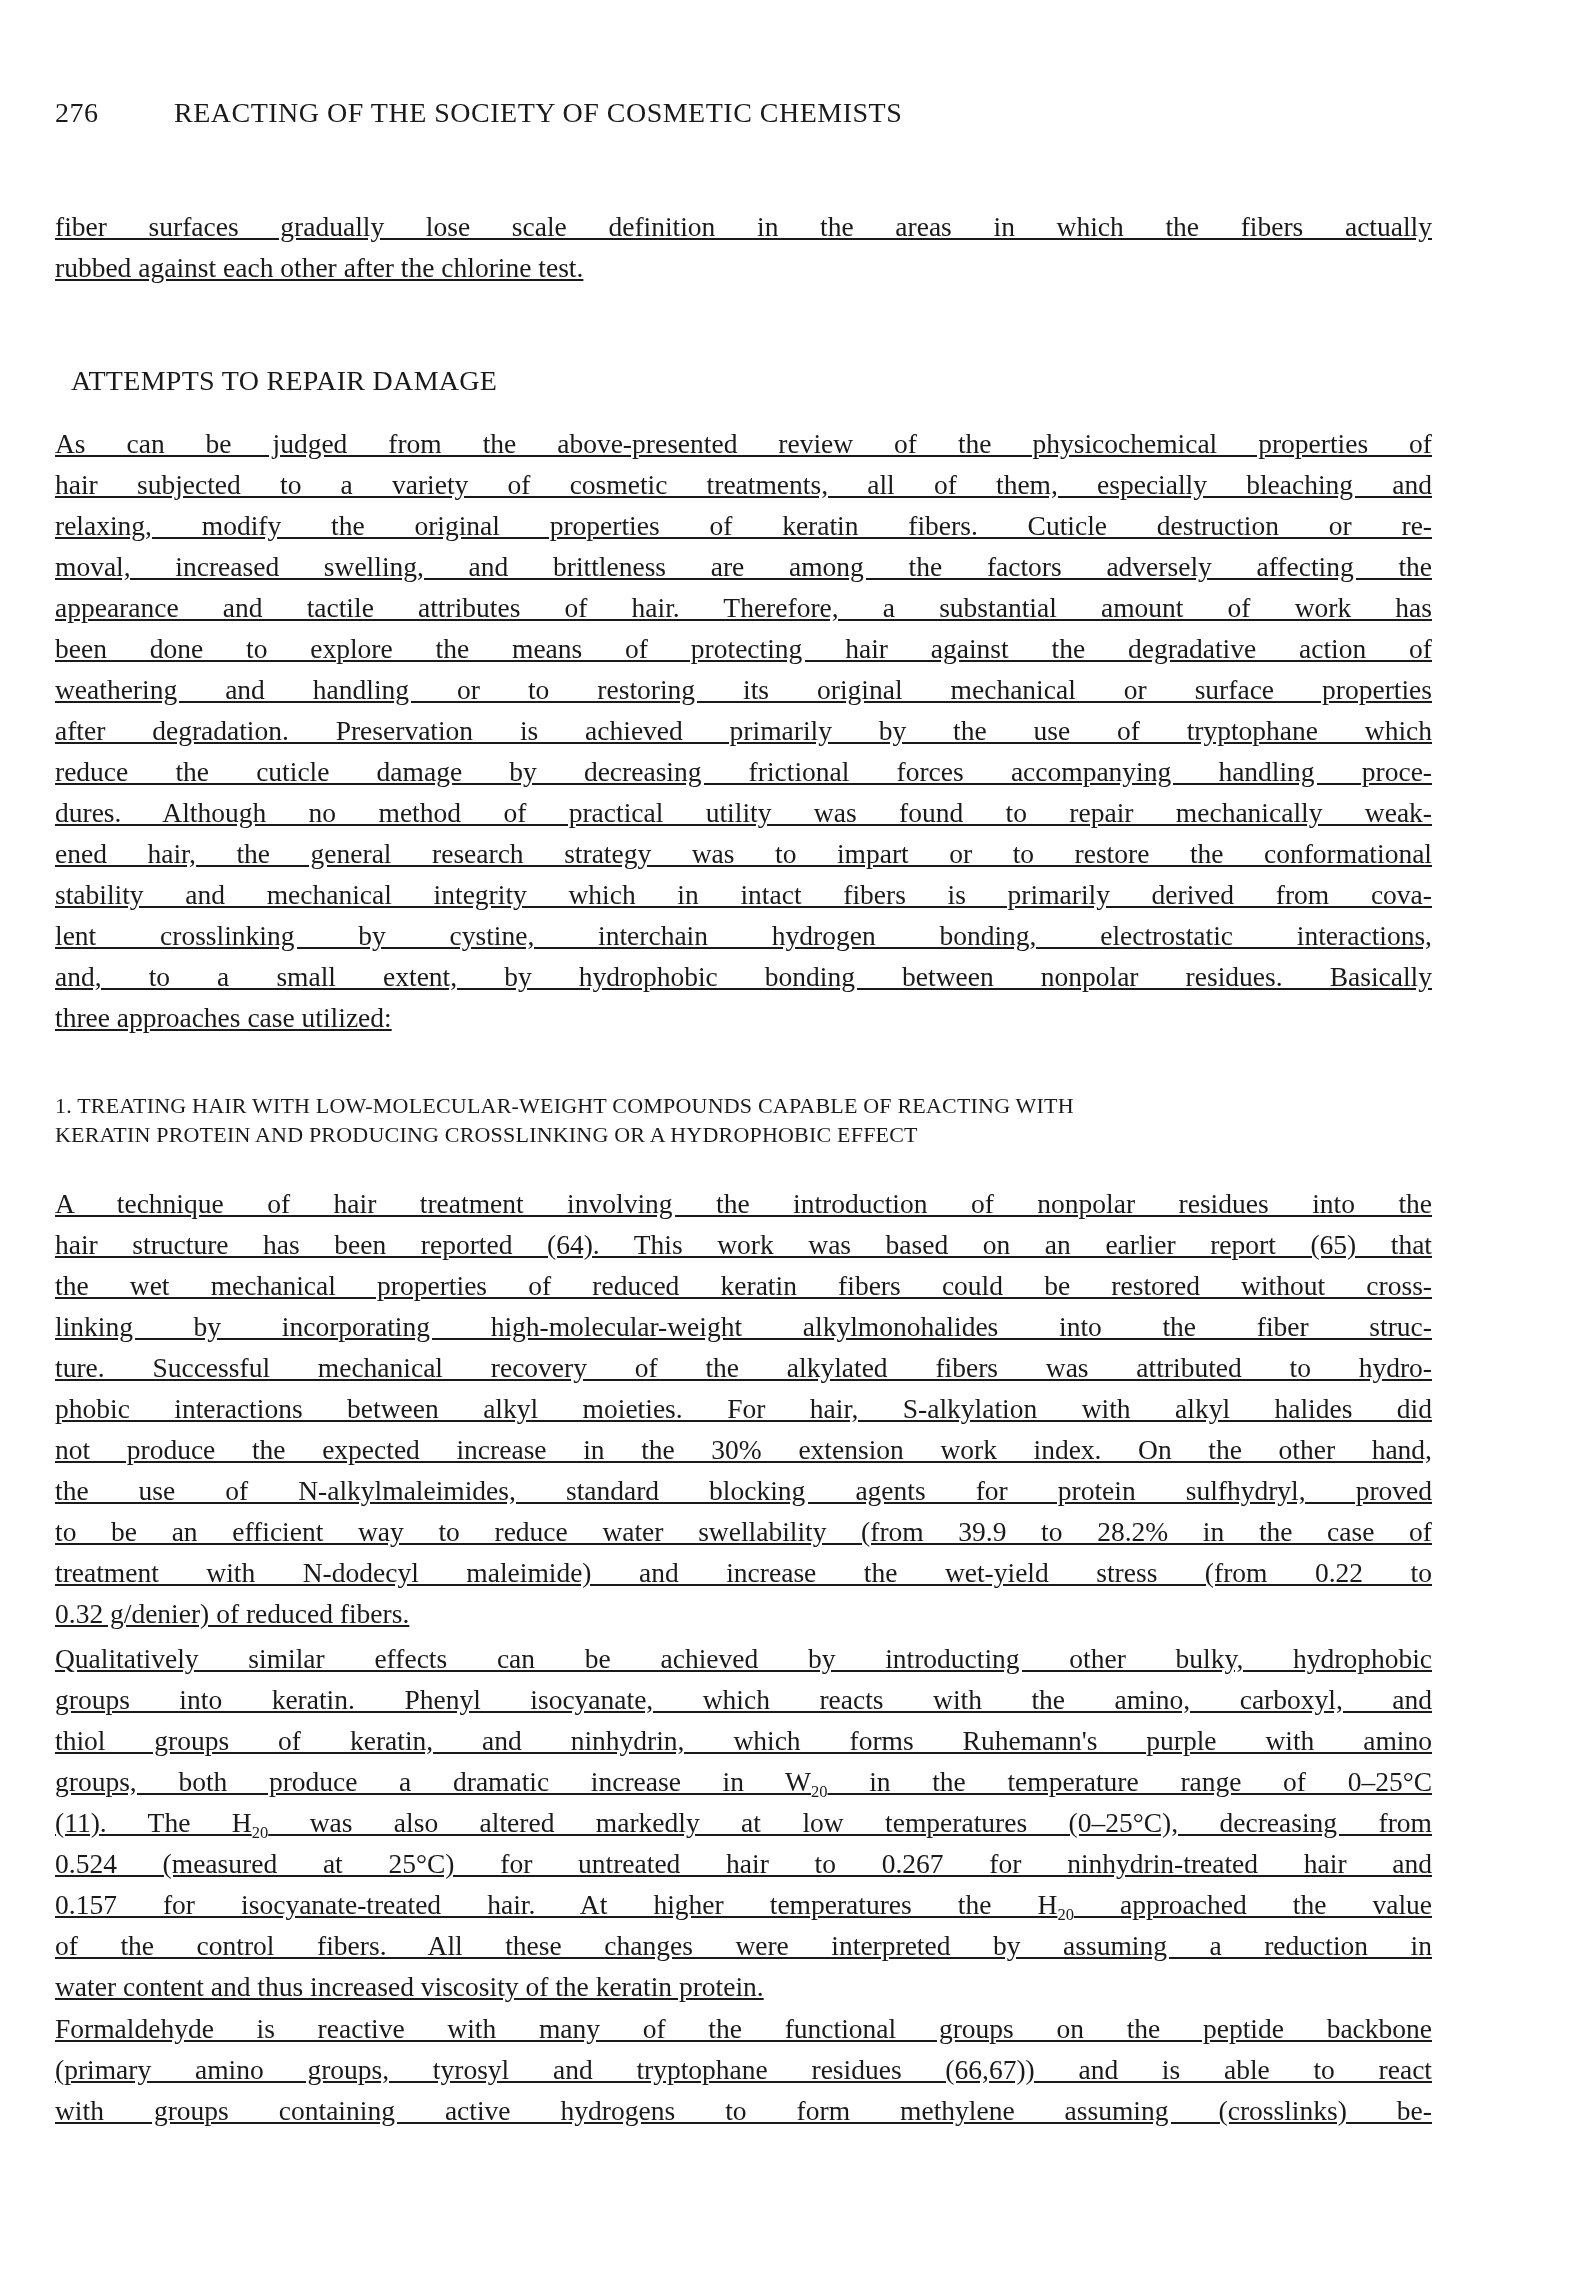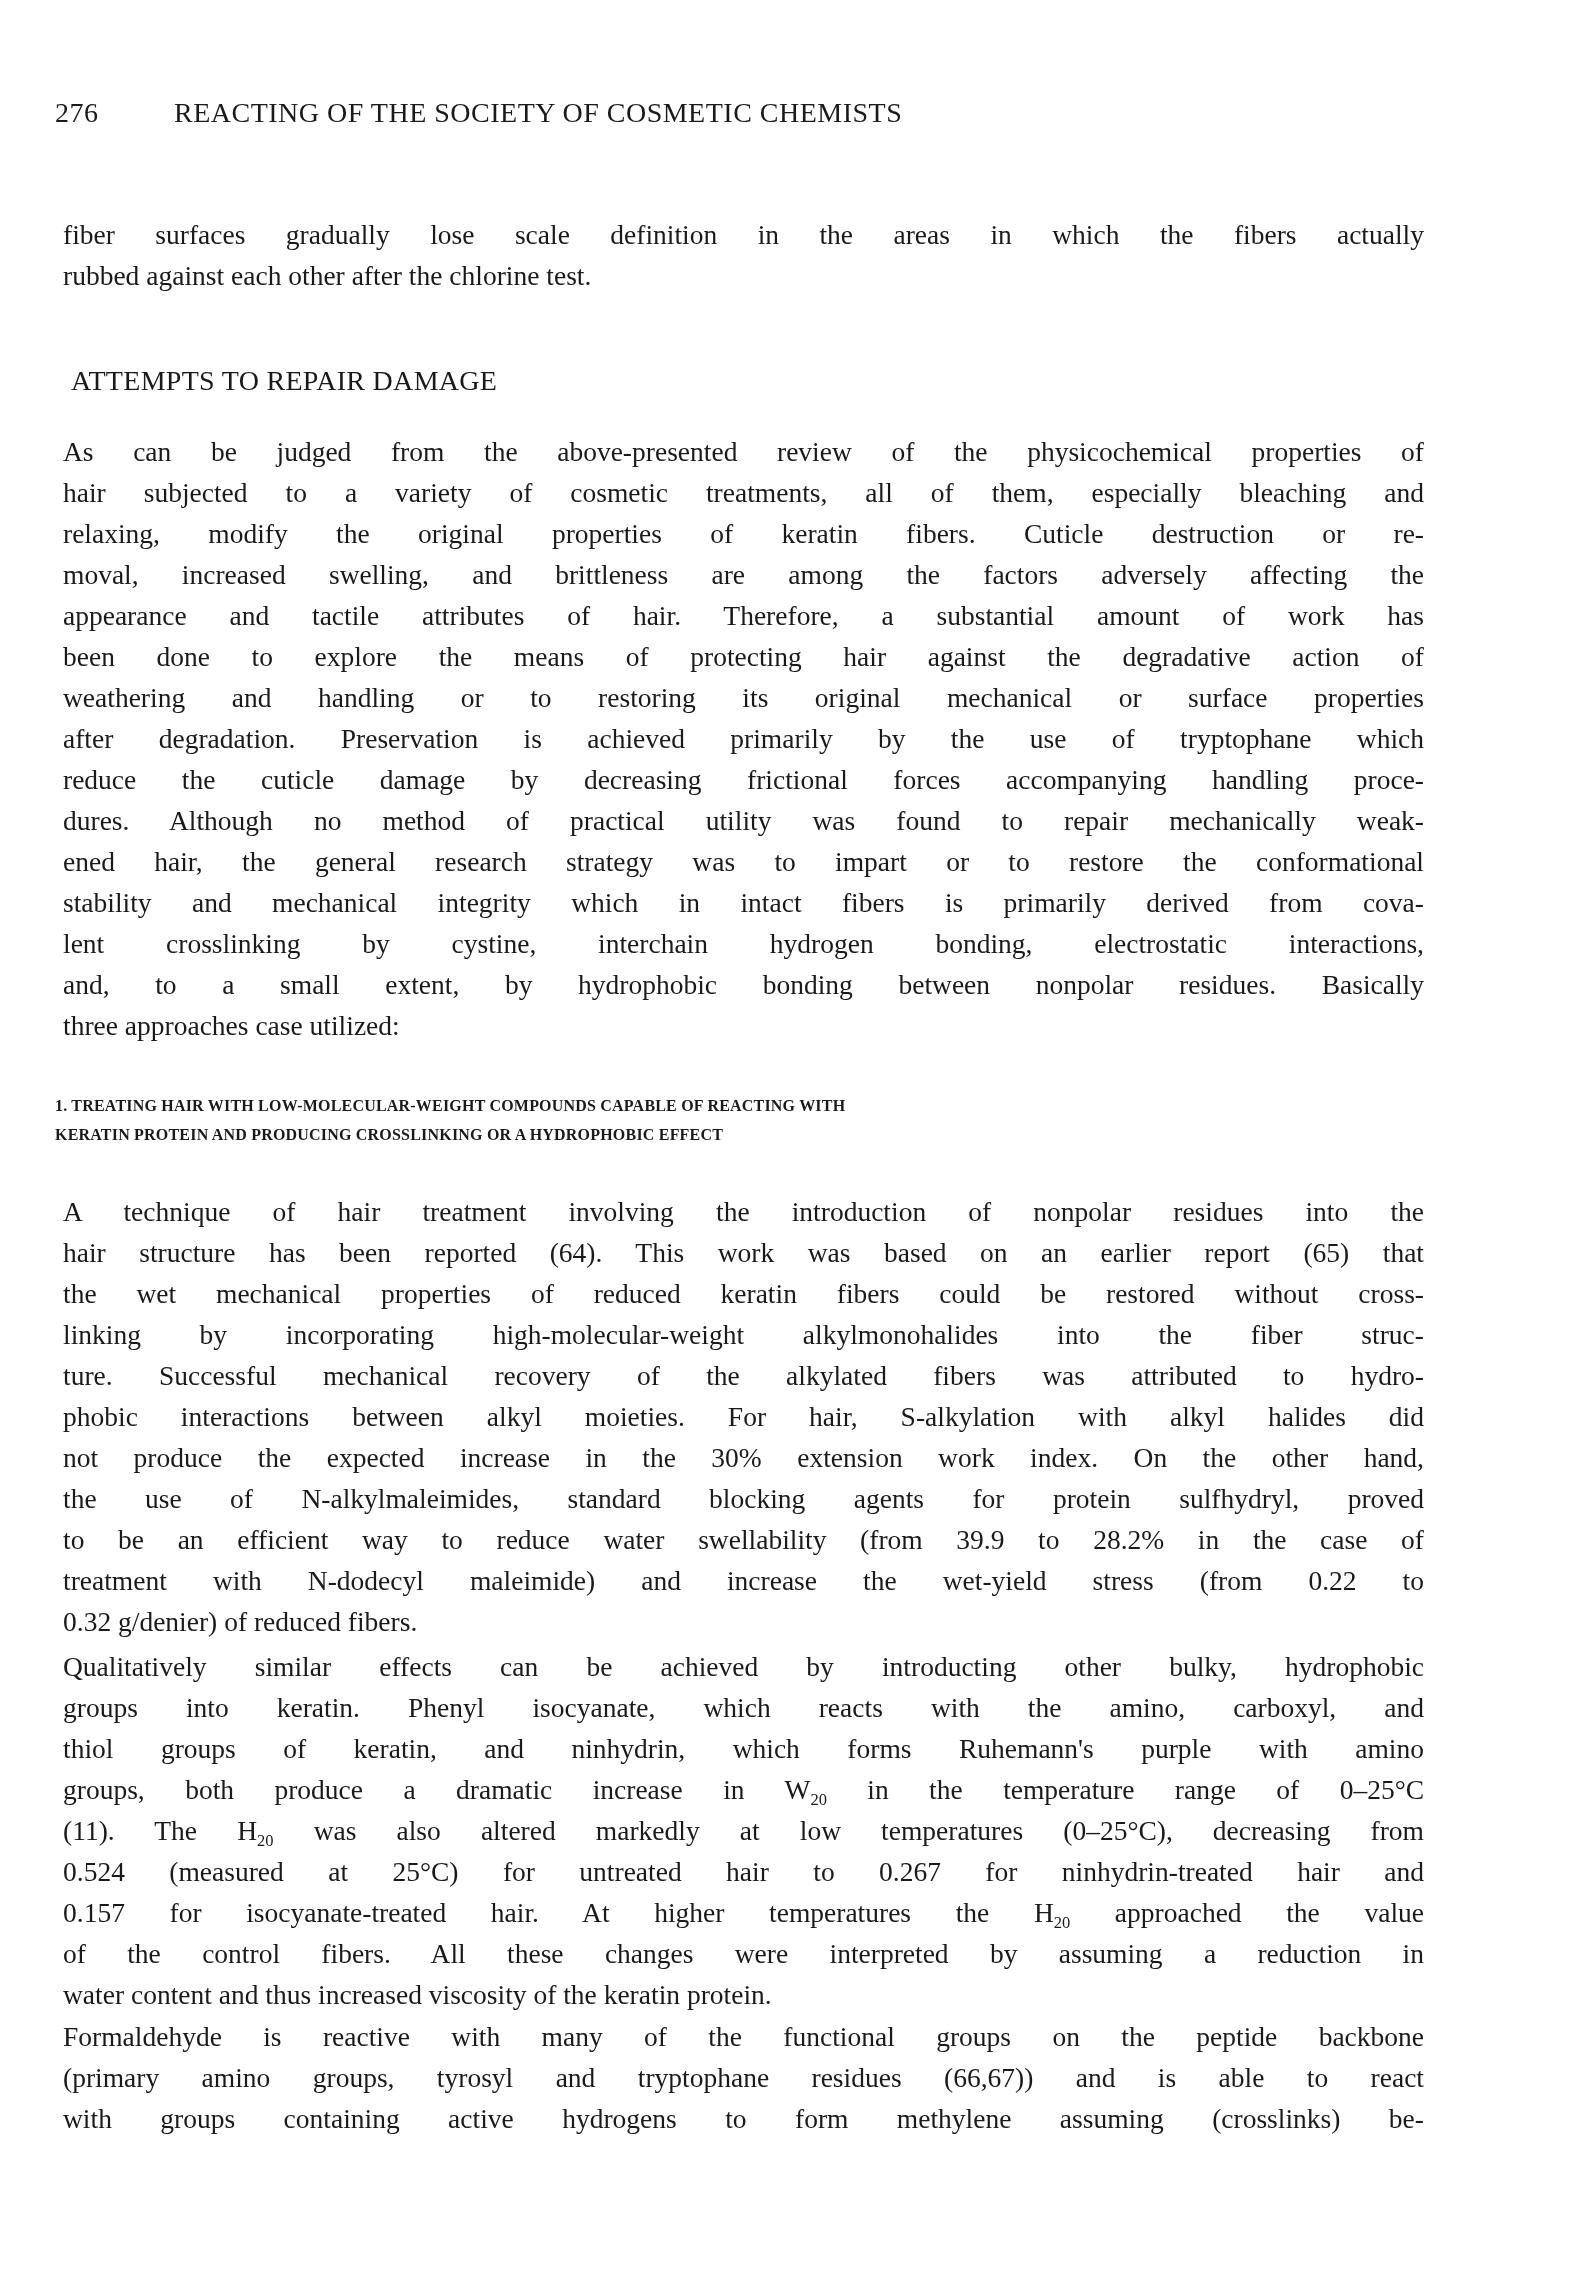--- a/index.html
+++ b/index.html
@@ -25,40 +25,39 @@
 
   .content {
     position: absolute;
     left: 55px;
     width: 1377px;
     font-size: 27.5px;
     line-height: 41px;
     text-align: justify;
     hyphens: manual;
   }
-  .para { margin: 8px; text-align-last: left; }
+  .para { margin: 0; text-align-last: left; text-decoration: underline; }
   .para .line { display: block; text-align: justify; text-align-last: justify; white-space: nowrap; }
   .para .line.last { text-align-last: left; }
 
   .section-heading {
     position: absolute;
     left: 71px;
     top: 365px;
     font-size: 28px;
     letter-spacing: 0.3px;
   }
   .sub-heading {
     position: absolute;
     left: 55px;
     top: 1091px;
     width: 1377px;
-    font-size: 16px;
+    font-size: 22px;
     line-height: 29px;
     letter-spacing: 0.2px;
-    font-weight: bold;
   }
   .sub-heading .line { display: block; white-space: nowrap; }
   sub { font-size: 60%; vertical-align: -0.35em; line-height: 0; }
 </style>
 </head>
 <body>
 
 <div class="page-header">
   <span class="page-number">276</span>
   <span class="running-title">REACTING OF THE SOCIETY OF COSMETIC CHEMISTS</span>

